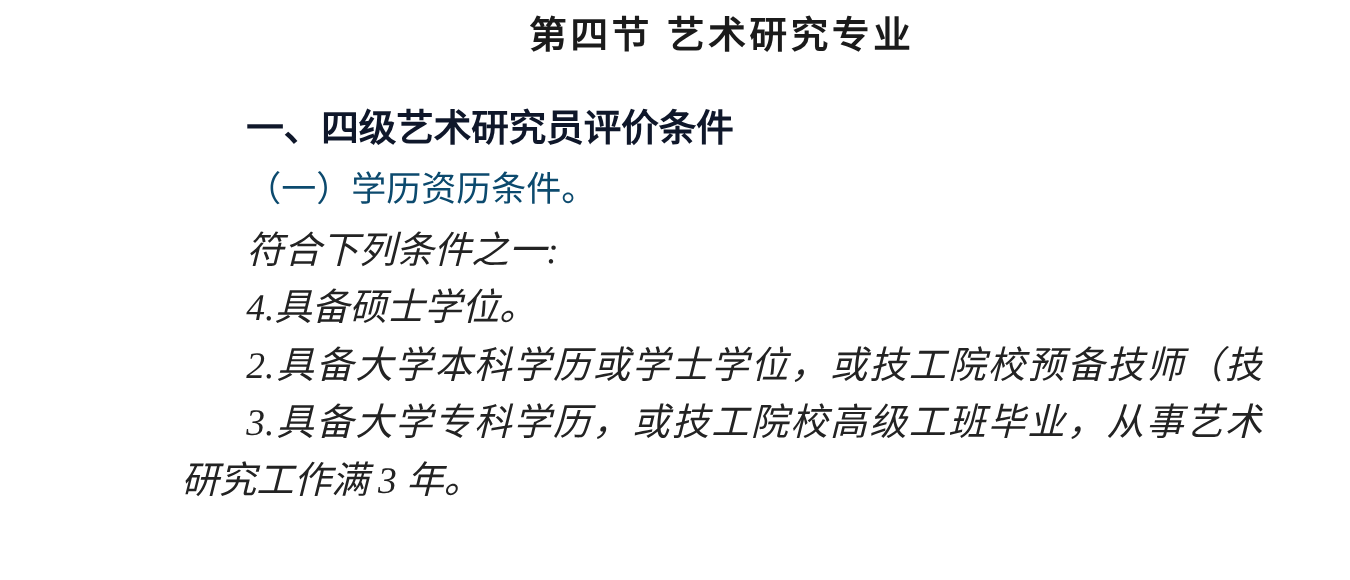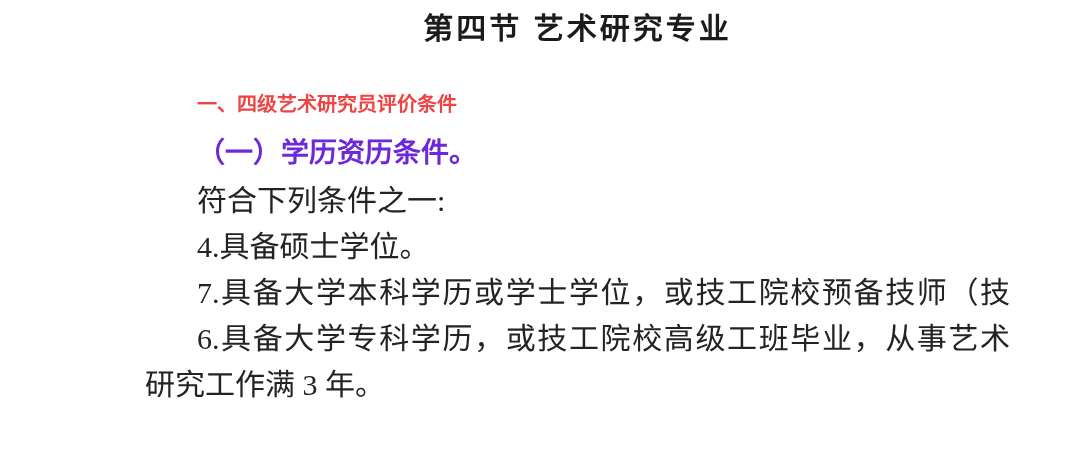--- a/index.html
+++ b/index.html
@@ -27,44 +27,45 @@
     font-weight: 700;
     font-size: 30px;
     line-height: 38px;
     letter-spacing: 3px;
     text-align: center;
     color: #1b1b1b;
   }
   .h1 {
     font-family: "Liberation Sans", "DejaVu Sans", sans-serif;
     font-weight: 700;
-    font-size: 20px;
+    font-size: 30px;
     line-height: 32px;
     margin: 40px 0 0 52px;
-    color: #ef4444;
+    color: #0f172a;
   }
   .h2 {
     font-family: "Liberation Serif", "DejaVu Serif", serif;
-    font-weight: 700;
+    font-weight: 400;
     font-size: 28px;
     line-height: 32px;
     margin: 17px 0 0 52px;
-    color: #6d28d9;
+    color: #0c4a6e;
   }
   .body-text {
     margin-top: 9px;
     font-family: "Liberation Serif", "DejaVu Serif", serif;
     font-size: 30px;
     color: #232323;
   }
   .line {
     line-height: 46px;
     height: 46px;
     white-space: nowrap;
     text-align: left;
+    font-style: italic;
   }
   .line.indent {
     padding-left: 52px;
   }
   .line.fill {
     white-space: normal;
     text-align: justify;
     text-align-last: justify;
     overflow: hidden;
   }
@@ -73,18 +74,18 @@
 <body>
 
 <div class="page">
   <div class="doc">
     <div class="title">第四节 艺术研究专业</div>
     <div class="h1">一、四级艺术研究员评价条件</div>
     <div class="h2">（一）学历资历条件。</div>
     <div class="body-text" id="body-lines">
         <div class="line indent">符合下列条件之一:</div>
         <div class="line indent">4.具备硕士学位。</div>
-        <div class="line indent fill">7.具备大学本科学历或学士学位，或技工院校预备技师（技</div>
-        <div class="line indent fill">6.具备大学专科学历，或技工院校高级工班毕业，从事艺术</div>
+        <div class="line indent fill">2.具备大学本科学历或学士学位，或技工院校预备技师（技</div>
+        <div class="line indent fill">3.具备大学专科学历，或技工院校高级工班毕业，从事艺术</div>
         <div class="line">研究工作满 3 年。</div>
       </div>
   </div>
 </div>
 
 </body></html>

